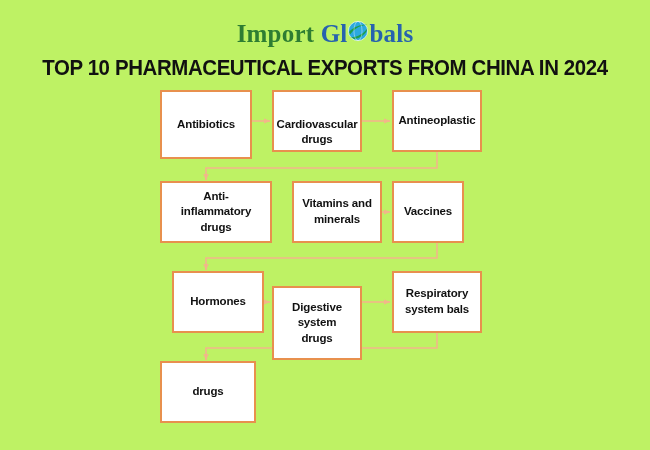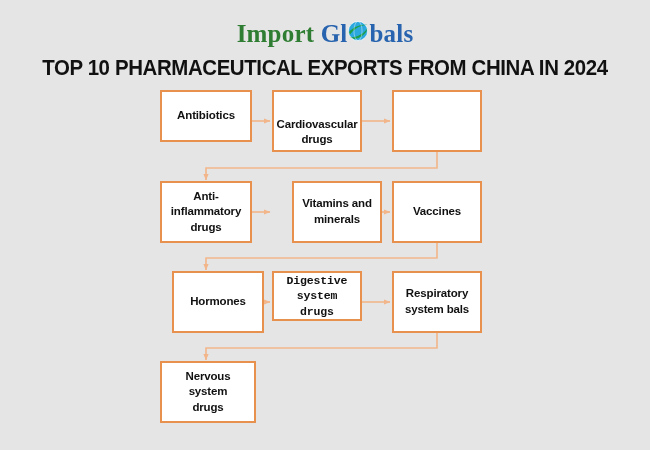--- a/index.html
+++ b/index.html
@@ -8,21 +8,21 @@
     padding: 0;
     background: #ffffff;
   }
   body {
     font-family: "Liberation Sans", sans-serif;
   }
   #page {
     position: relative;
     width: 650px;
     height: 450px;
-    background: #e5e5e5;
+    background: #bef264;
     overflow: hidden;
   }
 
   
   #logo {
     position: absolute;
     left: 0;
     top: 20px;
     width: 650px;
     text-align: center;
@@ -136,68 +136,68 @@
         <line x1="362" y1="302" x2="390" y2="302"></line>
 
         <path d="M437,152 L437,168 L206,168 L206,180"></path>
 
         <path d="M437,242 L437,258 L206,258 L206,270"></path>
 
         <path d="M437,332 L437,348 L206,348 L206,360"></path>
       </g>
     </svg>
 
-    <div class="node" style="left:160px; top:90px; width:92px; height:52px;">
+    <div class="node" style="left:160px; top:90px; width:92px; height:69px;">
       <span>Antibiotics</span>
     </div>
     <div class="node" style="left:272px; top:90px; width:90px; height:62px;align-items:flex-end;">
       <div>
         <span>Cardiovascular</span>
         <span>drugs</span>
       </div>
     </div>
     <div class="node" style="left:392px; top:90px; width:90px; height:62px;">
       <div>
-      </div>
-    </div>
-
-    <div class="node" style="left:160px; top:181px; width:92px; height:62px;">
+        <span>Antineoplastic</span>
+      </div>
+    </div>
+
+    <div class="node" style="left:160px; top:181px; width:112px; height:62px;">
       <div>
         <span>Anti-</span>
         <span>inflammatory</span>
         <span>drugs</span>
       </div>
     </div>
     <div class="node" style="left:272px; top:181px; width:90px; height:62px;margin-left:20px;">
       <div>
         <span>Vitamins and</span>
         <span>minerals</span>
       </div>
     </div>
-    <div class="node" style="left:392px; top:181px; width:90px; height:62px;">
+    <div class="node" style="left:392px; top:181px; width:72px; height:62px;">
       <span>Vaccines</span>
     </div>
 
     <div class="node" style="left:172px; top:271px; width:92px; height:62px;text-align:center;">
       <span>Hormones</span>
     </div>
-    <div class="node" style="left:272px; top:271px; width:90px; height:50px;font-family:Liberation Mono, monospace;">
+    <div class="node" style="left:272px; top:286px; width:90px; height:74px;">
       <div>
         <span>Digestive system</span>
         <span>drugs</span>
       </div>
     </div>
     <div class="node" style="left:392px; top:271px; width:90px; height:62px;">
       <div>
         <span>Respiratory</span>
         <span>system bals</span>
       </div>
     </div>
 
     <div class="node" style="left:160px; top:361px; width:96px; height:62px;">
       <div>
-        <span>Nervous system</span>
         <span>drugs</span>
       </div>
     </div>
 
   </div>
 </div>
 
 </body></html>

